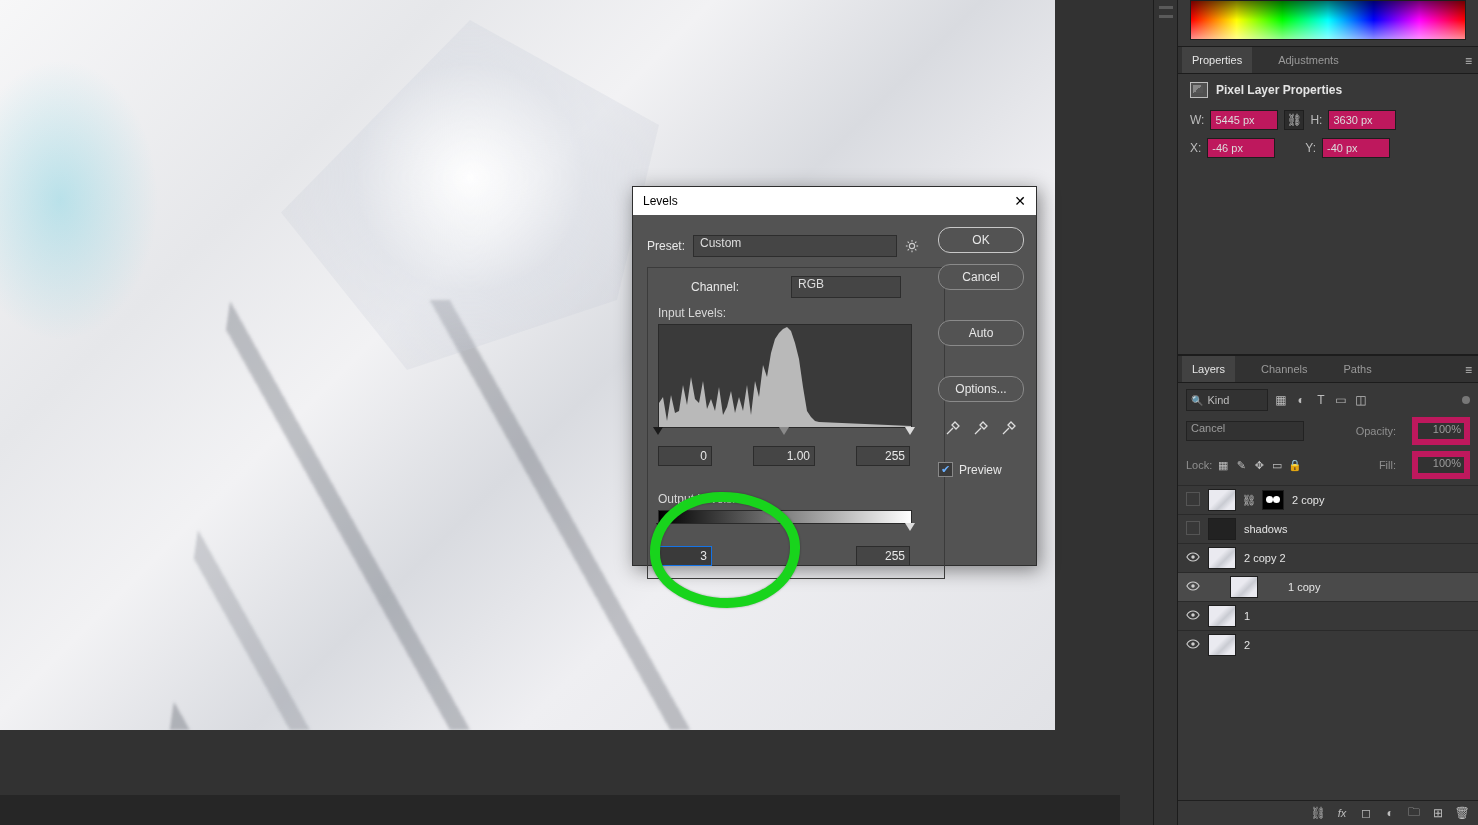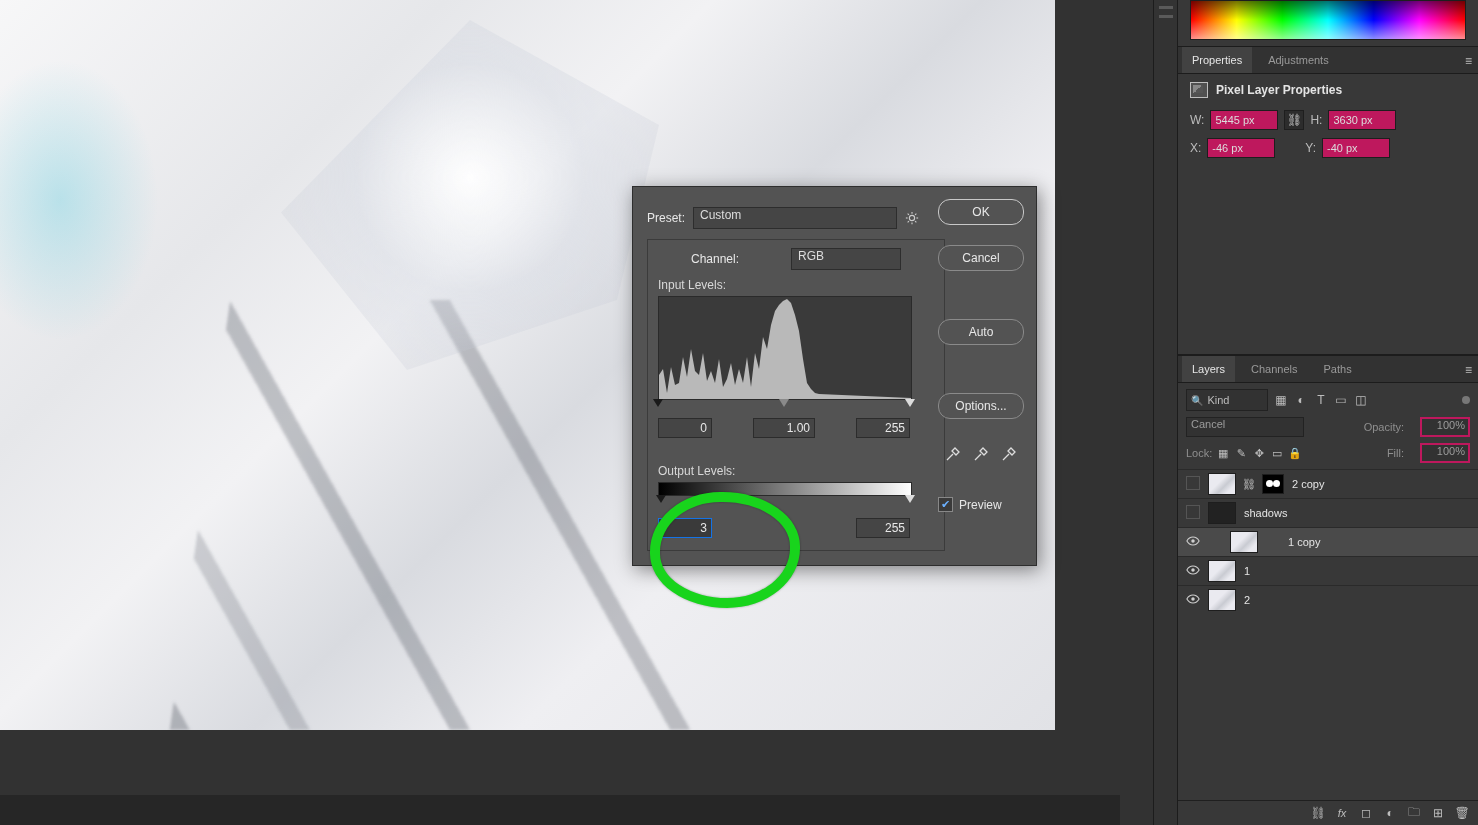--- a/index.html
+++ b/index.html
@@ -101,21 +101,21 @@
   .preset-select, .channel-select {
     background:#454545; border:1px solid #2d2d2d; color:#ddd;
     height:20px; padding:0 6px; font-size:12px;
   }
   .preset-select { width: 190px; }
   .channel-select { width: 96px; margin-left: 44px; }
   .gear { width:14px; height:14px; color:#ddd; cursor:pointer; }
 
   .right-buttons {
     position:absolute; right:12px; top:12px;
-    display:flex; flex-direction:column; gap:20px; width:86px;
+    display:flex; flex-direction:column; gap:11px; width:86px;
   }
   .ps-button {
     height:24px; border-radius:12px;
     background:#535353; border:1px solid #8a8a8a;
     color:#e8e8e8; font-size:12px;
     display:flex; align-items:center; justify-content:center;
     cursor:pointer;
   }
   .ps-button.primary { border-color:#c8c8c8; }
 
@@ -178,21 +178,21 @@
     display:flex; flex-direction:column;
   }
   .hue-strip {
     height:38px; margin:0 12px 6px 12px;
     background:
       linear-gradient(to bottom, rgba(0,0,0,0.55), rgba(0,0,0,0) 50%, rgba(255,255,255,0.55)),
       linear-gradient(to right,#ff0000,#ffff00,#00ff00,#00ffff,#0000ff,#ff00ff,#ff0000);
     border:1px solid #1e1e1e;
   }
   .panel-tabs {
-    display:flex; align-items:center; gap:6px; height:26px;
+    display:flex; align-items:center; gap:16px; height:26px;
     background:#323232; border-top:1px solid #1c1c1c; border-bottom:1px solid #1c1c1c;
     padding-left:4px; position:relative;
   }
   .tab {
     padding:0 10px; height:26px; display:flex; align-items:center;
     color:#9a9a9a; font-size:11px; cursor:pointer;
   }
   .tab.active { color:#e6e6e6; background:#424242; }
   .tab-menu {
     position:absolute; right:6px; top:7px; color:#bdbdbd; cursor:pointer;
@@ -226,21 +226,21 @@
     width:18px; height:18px; display:flex; align-items:center; justify-content:center;
     color:#bdbdbd; cursor:pointer; font-size:12px;
   }
   .blend-row, .lock-row { display:flex; align-items:center; justify-content:space-between; color:#8f8f8f; font-size:11px;}
   .blend-select {
     width:108px; height:18px; background:#323232; border:1px solid #222;
     color:#9c9c9c; padding:0 4px; font-size:11px;
   }
   .opa-group { display:flex; align-items:center; gap:16px;}
   .pct-box {
-    width:40px; height:16px; background:#323232; border:2px solid #be185d;
+    width:40px; height:16px; background:#323232; border:6px solid #be185d;
     color:#9c9c9c; text-align:right; padding:0 3px; font-size:11px;
   }
   .lock-icons { display:flex; gap:4px; color:#bdbdbd;}
   .lock-icons span { width:14px; text-align:center; cursor:pointer;}
 
   .layer-list { flex:1; overflow:auto; }
   .layer {
     display:flex; align-items:center; gap:6px;
     height:28px; padding:0 6px;
     border-top:1px solid #2a2a2a;
@@ -289,20 +289,24 @@
 <div class="canvas-area"></div>
 <div class="canvas-bar"></div>
 <div class="canvas-strip"></div>
 
 <div class="dock-gutter">
   <div class="grip"></div>
     <div class="grip"></div>
 </div>
 
 <div class="dialog">
+  <div class="titlebar">
+    <span>Levels</span>
+    <span class="close-btn">✕</span>
+  </div>
   <div class="body">
     <div class="row" style="margin-left:0;">
       <span class="label">Preset:</span>
       <div class="preset-select">
         <span>Custom</span>
       </div>
       <span class="gear">
         <svg viewBox="0 0 16 16">
             <circle cx="8" cy="8" r="3" fill="none" stroke="#ccc" stroke-width="1.3"></circle>
             <g stroke="#ccc" stroke-width="1.3">
@@ -490,20 +494,28 @@
           <div class="thumb diamond"></div>
           <span class="link-glyph">⛓</span>
           <div class="mask-thumb"></div>
           <span class="name">2 copy</span>
         </div>
         <div class="layer">
           <div class="eye"><span class="off"></span></div>
           <div class="thumb dark"></div>
           <span class="name">shadows</span>
         </div>
+        <div class="layer">
+          <div class="eye"><svg width="14" height="14" viewBox="0 0 16 16">
+              <path d="M1 8s2.5-4.5 7-4.5S15 8 15 8s-2.5 4.5-7 4.5S1 8 1 8z" fill="none" stroke="#cfcfcf" stroke-width="1.2"></path>
+              <circle cx="8" cy="8" r="2" fill="#cfcfcf"></circle>
+            </svg></div>
+          <div class="thumb diamond"></div>
+          <span class="name">2 copy 2</span>
+        </div>
         <div class="layer selected">
           <div class="eye"><svg width="14" height="14" viewBox="0 0 16 16">
               <path d="M1 8s2.5-4.5 7-4.5S15 8 15 8s-2.5 4.5-7 4.5S1 8 1 8z" fill="none" stroke="#cfcfcf" stroke-width="1.2"></path>
               <circle cx="8" cy="8" r="2" fill="#cfcfcf"></circle>
             </svg></div>
           <div class="thumb diamond"></div>
           <span class="name">1 copy</span>
         </div>
         <div class="layer">
           <div class="eye"><svg width="14" height="14" viewBox="0 0 16 16">

